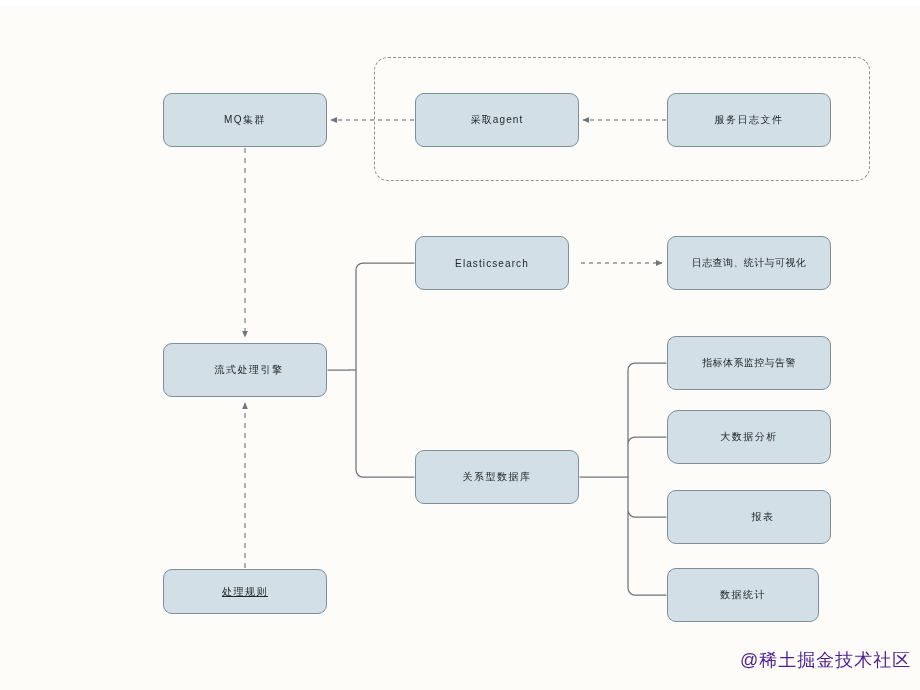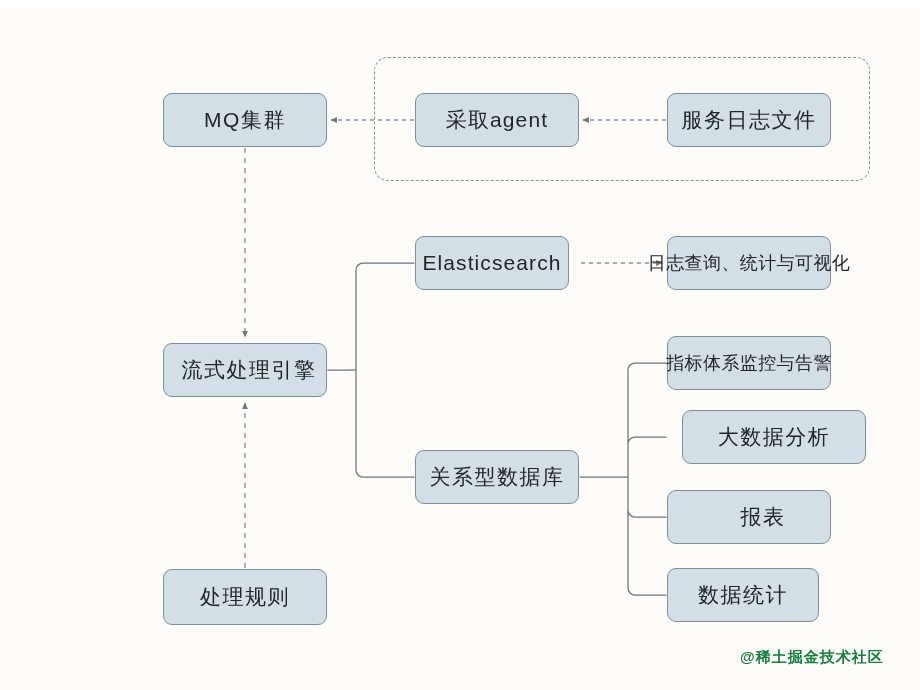--- a/index.html
+++ b/index.html
@@ -36,46 +36,45 @@
   .node {
     position: absolute;
     box-sizing: border-box;
     background: #d2dfe7;
     border: 1px solid #7d8f97;
     border-radius: 9px;
     display: flex;
     align-items: center;
     justify-content: center;
     color: #20262b;
-    font-size: 21px;
+    font-size: 10px;
     letter-spacing: 1.5px;
     white-space: nowrap;
     text-align: center;
   }
   .node.latin {
     letter-spacing: 1.1px;
   }
   .node.tight {
-    font-size: 18px;
+    font-size: 10px;
     letter-spacing: 0.4px;
   }
   .group-frame {
     position: absolute;
     box-sizing: border-box;
     border: 1.4px dashed #8b9097;
     border-radius: 14px;
     background: transparent;
   }
   .watermark {
     position: absolute;
-    color: #15803d;
-    font-size: 15px;
+    color: #4c1d95;
+    font-size: 18px;
     letter-spacing: 1px;
     white-space: nowrap;
-    font-weight: bold;
   }
 </style>
 </head>
 <body>
 
 <div id="canvas">
 
   <div id="top-strip"></div>
 
   <svg id="edges" viewBox="0 0 920 690" width="920" height="690">
@@ -116,25 +115,25 @@
   <div class="node" style="left:667px; top:93px; width:164px; height:54px;">服务日志文件</div>
 
   <div class="node latin" style="left:415px; top:236px; width:154px; height:54px;">Elasticsearch</div>
 
   <div class="node tight" style="left:667px; top:236px; width:164px; height:54px;">日志查询、统计与可视化</div>
 
   <div class="node" style="left:163px; top:343px; width:164px; height:54px;padding-left:8px;">流式处理引擎</div>
 
   <div class="node tight" style="left:667px; top:336px; width:164px; height:54px;">指标体系监控与告警</div>
 
-  <div class="node" style="left:682px; top:410px; width:184px; height:54px;">大数据分析</div>
+  <div class="node" style="left:667px; top:410px; width:164px; height:54px;border-radius:11px;">大数据分析</div>
 
   <div class="node" style="left:667px; top:490px; width:164px; height:54px;padding-left:28px;">报表</div>
 
   <div class="node" style="left:667px; top:568px; width:152px; height:54px;">数据统计</div>
 
   <div class="node" style="left:415px; top:450px; width:164px; height:54px;">关系型数据库</div>
 
-  <div class="node" style="left:163px; top:569px; width:164px; height:56px;">处理规则</div>
+  <div class="node" style="left:163px; top:569px; width:164px; height:45px;text-decoration:underline;">处理规则</div>
 
   <div class="watermark" style="left:740px; top:648px;">@稀土掘金技术社区</div>
 
 </div>
 
 </body></html>

